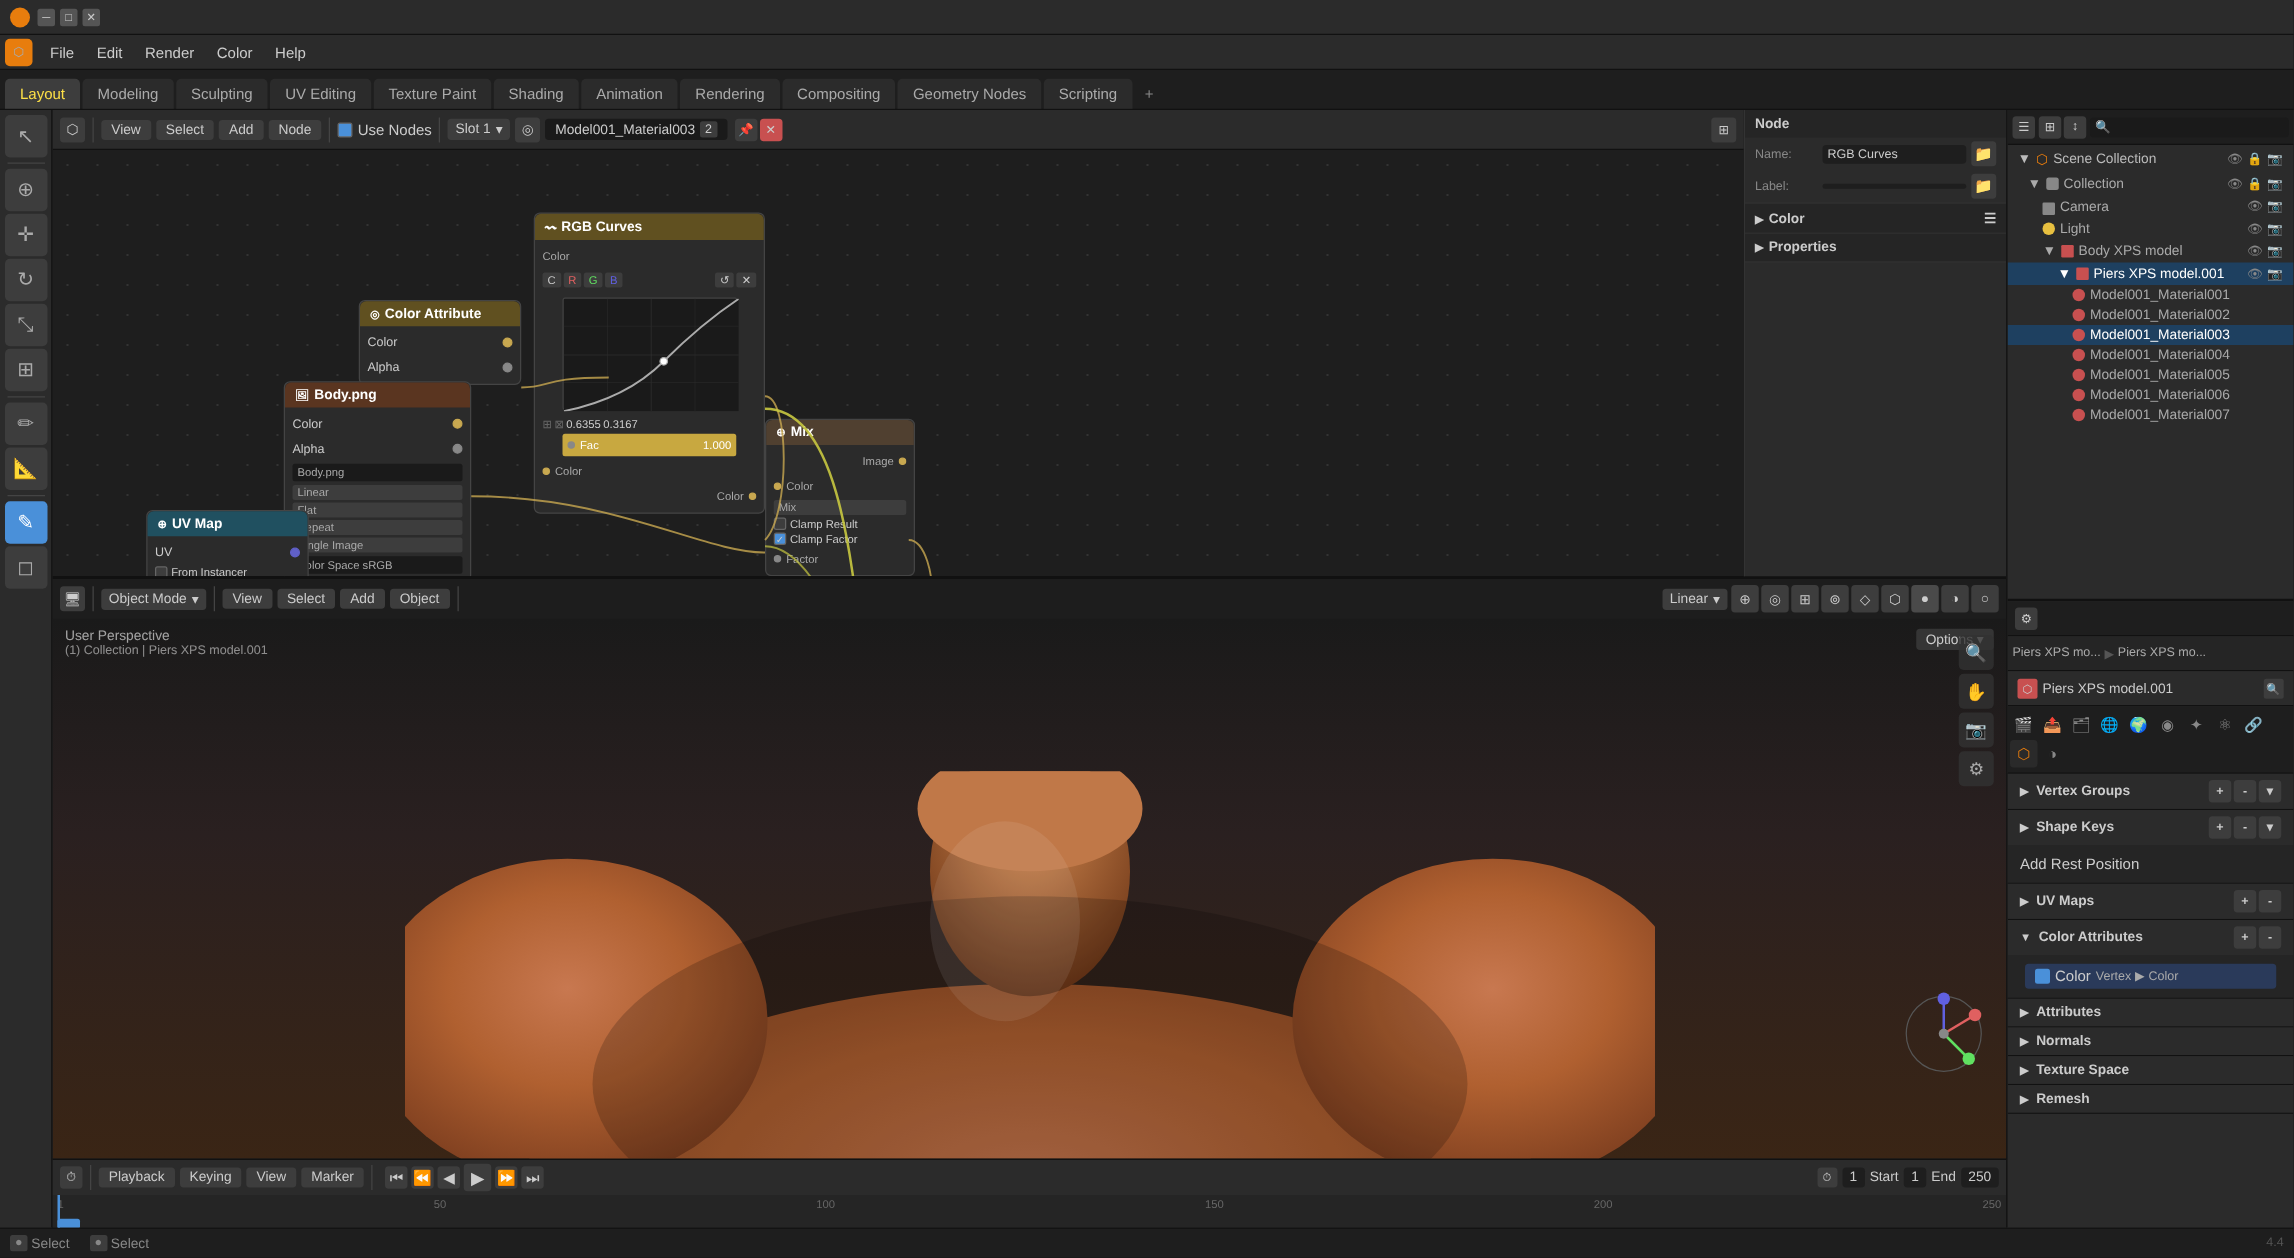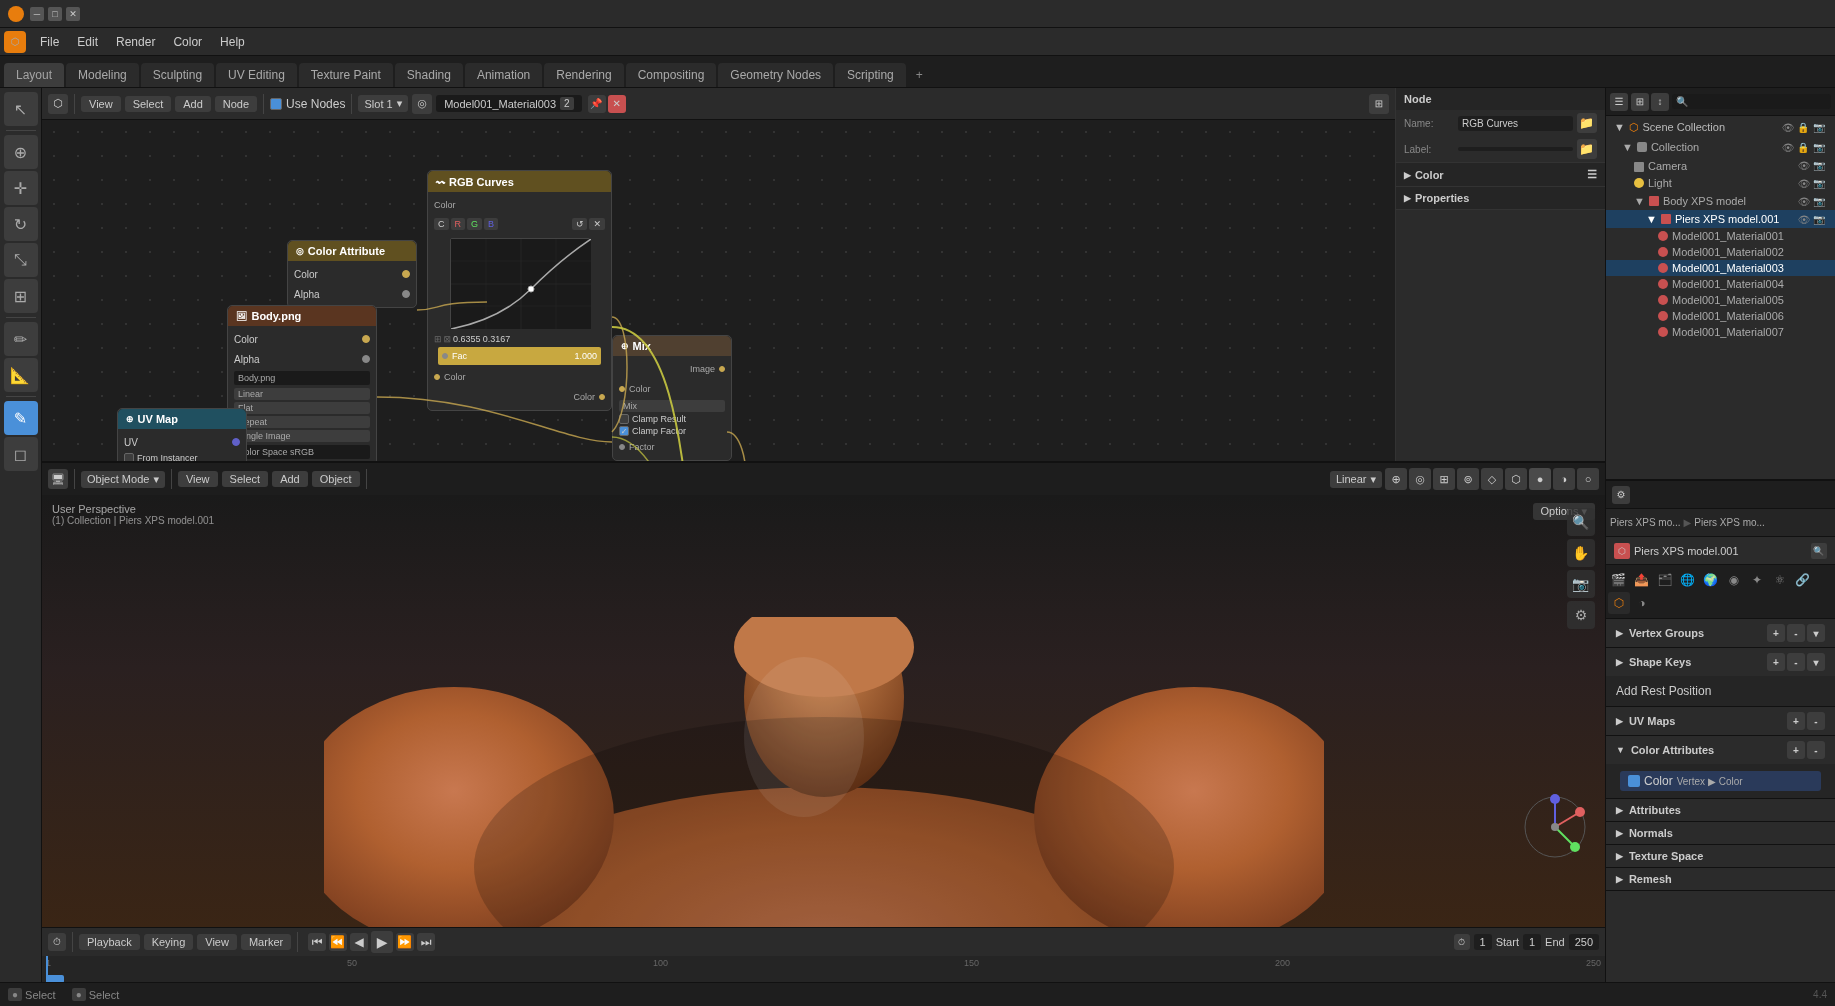--- a/index.html
+++ b/index.html
@@ -86,21 +86,21 @@
     .workspace-tab {
       padding: 5px 12px;
       cursor: pointer;
       border-radius: 4px 4px 0 0;
       font-size: 12px;
       color: #aaa;
       background: #2b2b2b;
     }
     .workspace-tab.active {
       background: #3d3d3d;
-      color: #a3a3a3;
+      color: #fde047;
       margin-top: 39px;
     }
     .plus-tab {
       padding: 5px 8px;
       color: #888;
       cursor: pointer;
     }
 
     
     #left-sidebar {
@@ -153,21 +153,20 @@
     }
     .toolbar-separator { width: 1px; height: 20px; background: #444; margin: 0 2px; }
     .toolbar-dropdown {
       background: #3d3d3d;
       border-radius: 3px;
       padding: 2px 6px;
       font-size: 11px;
       color: #ccc;
       cursor: pointer;
       display: flex;
-      align-items: center;
       gap: 4px;
     }
     .node-material-name {
       background: #1a1a1a;
       border-radius: 3px;
       padding: 2px 8px;
       font-size: 11px;
       color: #ccc;
       display: flex;
       align-items: center;
@@ -844,21 +843,21 @@
                 </svg>
               </div>
 
               <div style="display:flex;gap:2px;align-items:center;font-size:9px;">
                 <span style="color:#666;">⊞</span>
                 <span style="color:#666;">⊠</span>
                 <span>0.6355</span>
                 <span>0.3167</span>
               </div>
 
-              <div class="node-socket-row" style="background:#c8a840;border-radius:2px;padding:1px 4px;margin:1px 4px;">
+              <div class="node-socket-row" style="background:#c8a840;border-radius:2px;padding:1px 4px;margin:1px 16px;">
                 <div class="socket socket-value" style="width:6px;height:6px;"></div>
                 <span style="font-size:9px;color:#fff;">Fac</span>
                 <span style="font-size:9px;color:#fff;margin-left:auto;">1.000</span>
               </div>
               <div class="node-socket-row">
                 <div class="socket socket-color" style="width:6px;height:6px;"></div>
                 <span style="font-size:9px;color:#aaa;">Color</span>
               </div>
               <div class="node-socket-row">
                 <span style="font-size:9px;color:#aaa;margin-left:auto;">Color</span>

